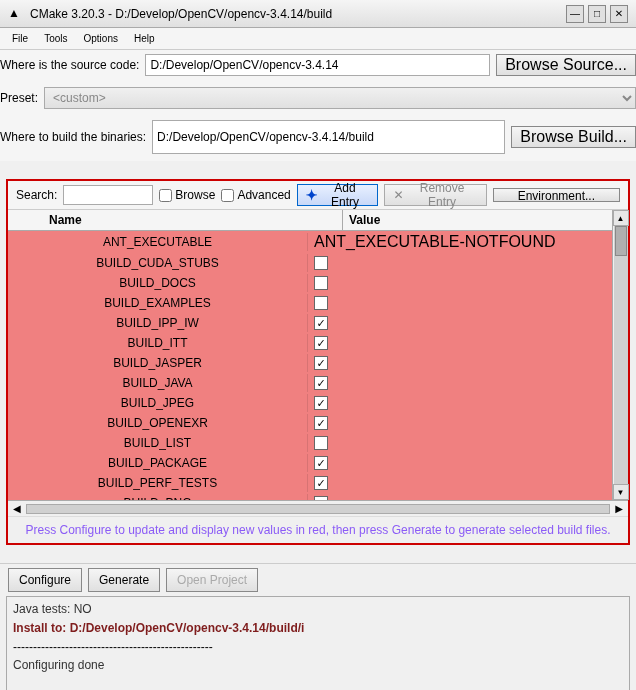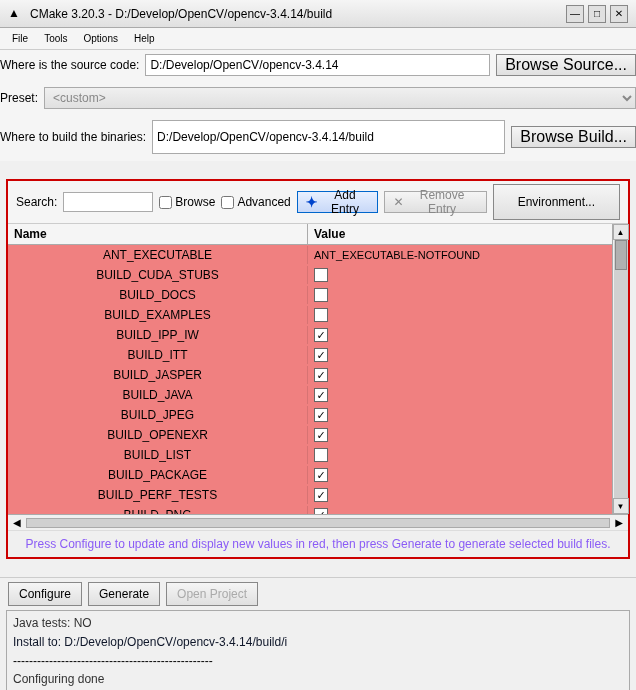--- a/index.html
+++ b/index.html
@@ -119,35 +119,36 @@
       background: linear-gradient(to bottom, #f5f5f5, #e0e0e0);
       cursor: pointer;
       font-size: 12px;
       color: #888;
       display: flex;
       align-items: center;
       gap: 3px;
     }
     
     .env-btn {
-      height: 36px;
+      height: 14px;
       padding: 0 24px;
       border: 1px solid #888;
       background: linear-gradient(to bottom, #f5f5f5, #e0e0e0);
       cursor: pointer;
       font-size: 12px;
     }
     
     .table-header {
       display: flex;
       background: #f5f5f5;
       border-bottom: 1px solid #aaa;
       position: sticky;
       top: 0;
       z-index: 10;
+      padding-left: 35px;
     }
     .col-name { width: 300px; padding: 3px 6px; font-weight: bold; font-size: 12px; border-right: 1px solid #aaa; }
     .col-value { flex: 1; padding: 3px 6px; font-weight: bold; font-size: 12px; }
     
     .table-row {
       display: flex;
       align-items: center;
       background: #f08080;
       min-height: 20px;
     }
@@ -157,21 +158,21 @@
       font-size: 12px;
       color: #000;
       border-right: 1px solid rgba(0,0,0,0.1);
       white-space: nowrap;
       overflow: hidden;
       text-align: center;
     }
     .cell-value {
       flex: 1;
       padding: 2px 6px;
-      font-size: 11px;
+      font-size: 16px;
       color: #000;
       display: flex;
       align-items: center;
     }
     .cell-checkbox {
       width: 14px;
       height: 14px;
       border: 1px solid #666;
       background: white;
       display: inline-flex;
@@ -229,21 +230,21 @@
       margin: 0 6px 2px;
       border: 1px solid #aaa;
       height: 100px;
       overflow-y: scroll;
       padding: 4px 6px;
       font-size: 11px;
       font-family: Consolas, monospace;
       color: #333;
     }
     .log-line { margin-bottom: 2px; line-height: 1.4; }
-    .log-line.cyan { color: #0f172a; }
+    .log-line.cyan { color: #7f1d1d; font-weight: bold; }
     .log-line.dashes { color: #000; }
     
     .log-bottom-scroll {
       background: #22c55e;
       height: 16px;
       margin: 0 6px;
       border: 1px solid #aaa;
       display: flex;
       align-items: center;
     }

